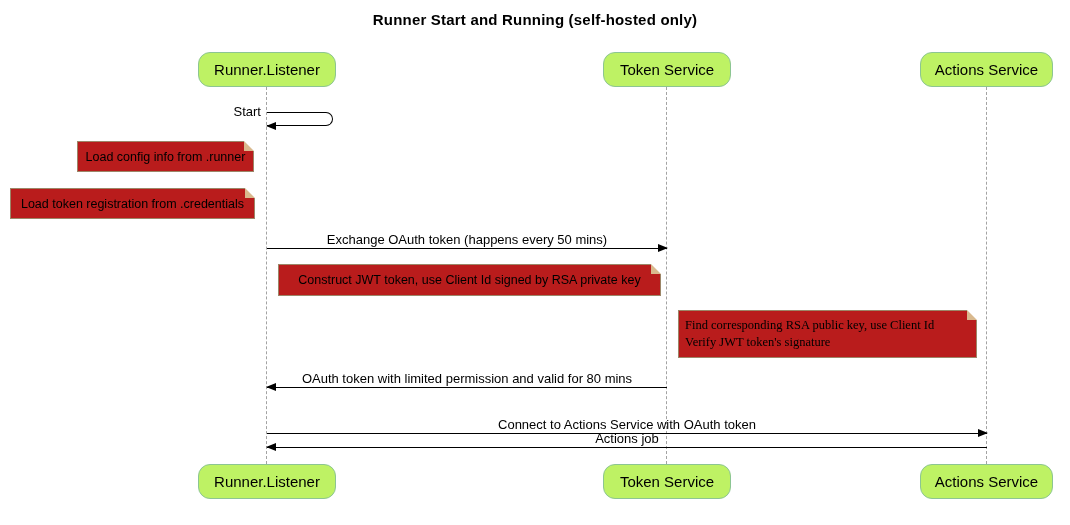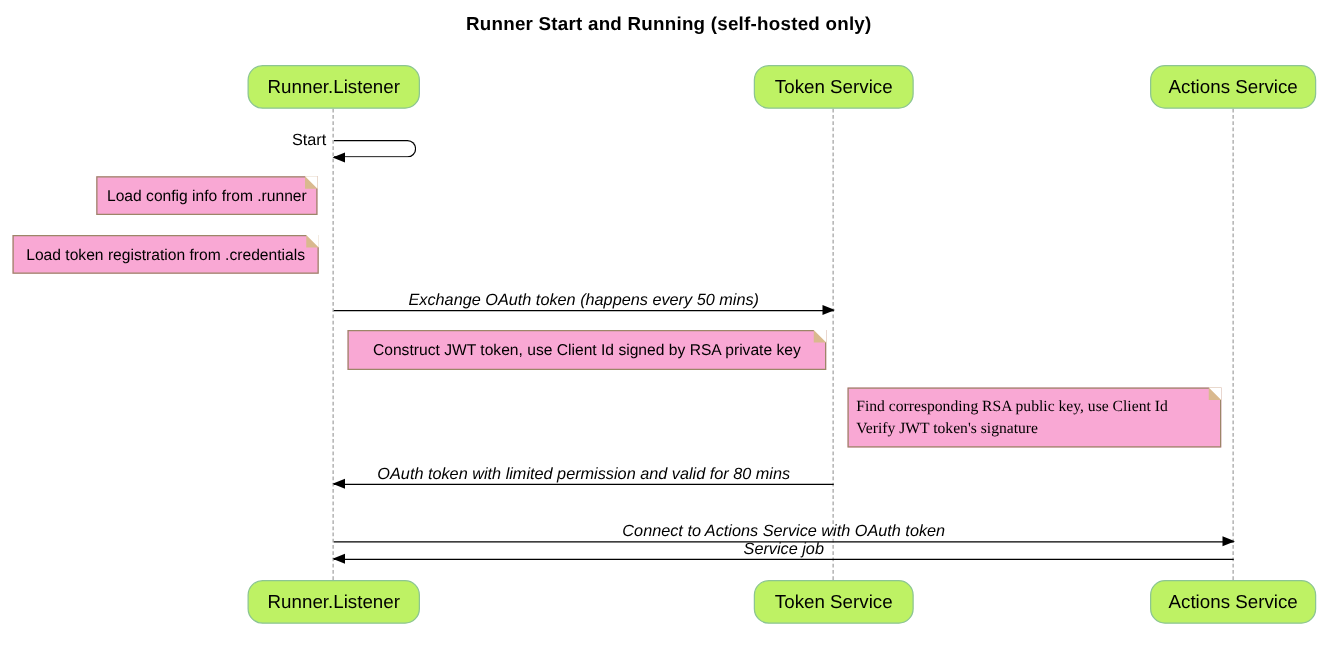--- a/index.html
+++ b/index.html
@@ -9,32 +9,32 @@
   .title{position:absolute;top:11px;left:0;width:100%;text-align:center;
          font-size:15px;font-weight:bold;letter-spacing:.2px;}
 
   .lifeline{position:absolute;top:87px;height:377px;width:0;border-left:1px dashed #A3A3A3;}
 
   .participant{position:absolute;height:35px;background:#bef264;border:1px solid #8CC593;
                border-radius:12px;display:flex;align-items:center;justify-content:center;
                font-size:15px;box-sizing:border-box;}
 
   .msg{position:absolute;}
-  .msg .lbl{font-size:13px;height:14px;line-height:14px;text-align:center;white-space:nowrap;margin-bottom:1px;font-style:italic;}
+  .msg .lbl{font-size:13px;height:14px;line-height:14px;text-align:center;white-space:nowrap;margin-bottom:1px;}
   .msg .line{position:relative;border-top:1px solid #000;height:0;}
   .ah{position:absolute;width:0;height:0;display:block;}
   .ah-r{border-top:4.5px solid transparent;border-bottom:4.5px solid transparent;border-left:10px solid #000;right:-1px;top:-5px;}
   .ah-l{border-top:4.5px solid transparent;border-bottom:4.5px solid transparent;border-right:10px solid #000;left:-1px;top:-5px;}
 
   .self-label{position:absolute;left:213px;top:104px;width:48px;text-align:right;font-size:13px;}
   .self-loop{position:absolute;left:267px;top:112px;width:65px;height:12px;
              border:1px solid #000;border-left:none;border-radius:0 8px 8px 0;}
   .self-loop .ah-l{left:-1px;top:auto;bottom:-5px;}
 
-  .note{position:absolute;background:#f9a8d4;border:1px solid #9C8668;font-size:12.5px;
+  .note{position:absolute;background:#b91c1c;border:1px solid #9C8668;font-size:12.5px;
         display:flex;align-items:center;justify-content:center;box-sizing:border-box;
         padding:0 6px;white-space:nowrap;}
   .note::before{content:"";position:absolute;top:-1px;right:-1px;width:0;height:0;
         border-width:0 10px 10px 0;border-style:solid;
         border-color:#ffffff #ffffff #D9B98E #D9B98E;}
   .note .multi{line-height:17px;text-align:left;}
   .note .multi span{display:block;font-family:Liberation Serif, serif;}
 </style>
 </head>
 <body>
@@ -90,21 +90,21 @@
   </div>
 
   <div class="msg" style="left:267px;top:402px;width:720px;margin-top:16px;">
     <div class="lbl">Connect to Actions Service with OAuth token</div>
     <div class="line">
       <span class="ah ah-r"></span>
     </div>
   </div>
 
   <div class="msg" style="left:267px;top:432px;width:720px;">
-    <div class="lbl">Service job</div>
+    <div class="lbl">Actions job</div>
     <div class="line">
       <span class="ah ah-l"></span>
     </div>
   </div>
 
   <div class="participant" style="left:198px;top:464px;width:138px;">Runner.Listener</div>
   <div class="participant" style="left:603px;top:464px;width:128px;">Token Service</div>
   <div class="participant" style="left:920px;top:464px;width:133px;">Actions Service</div>
 
 </div>

